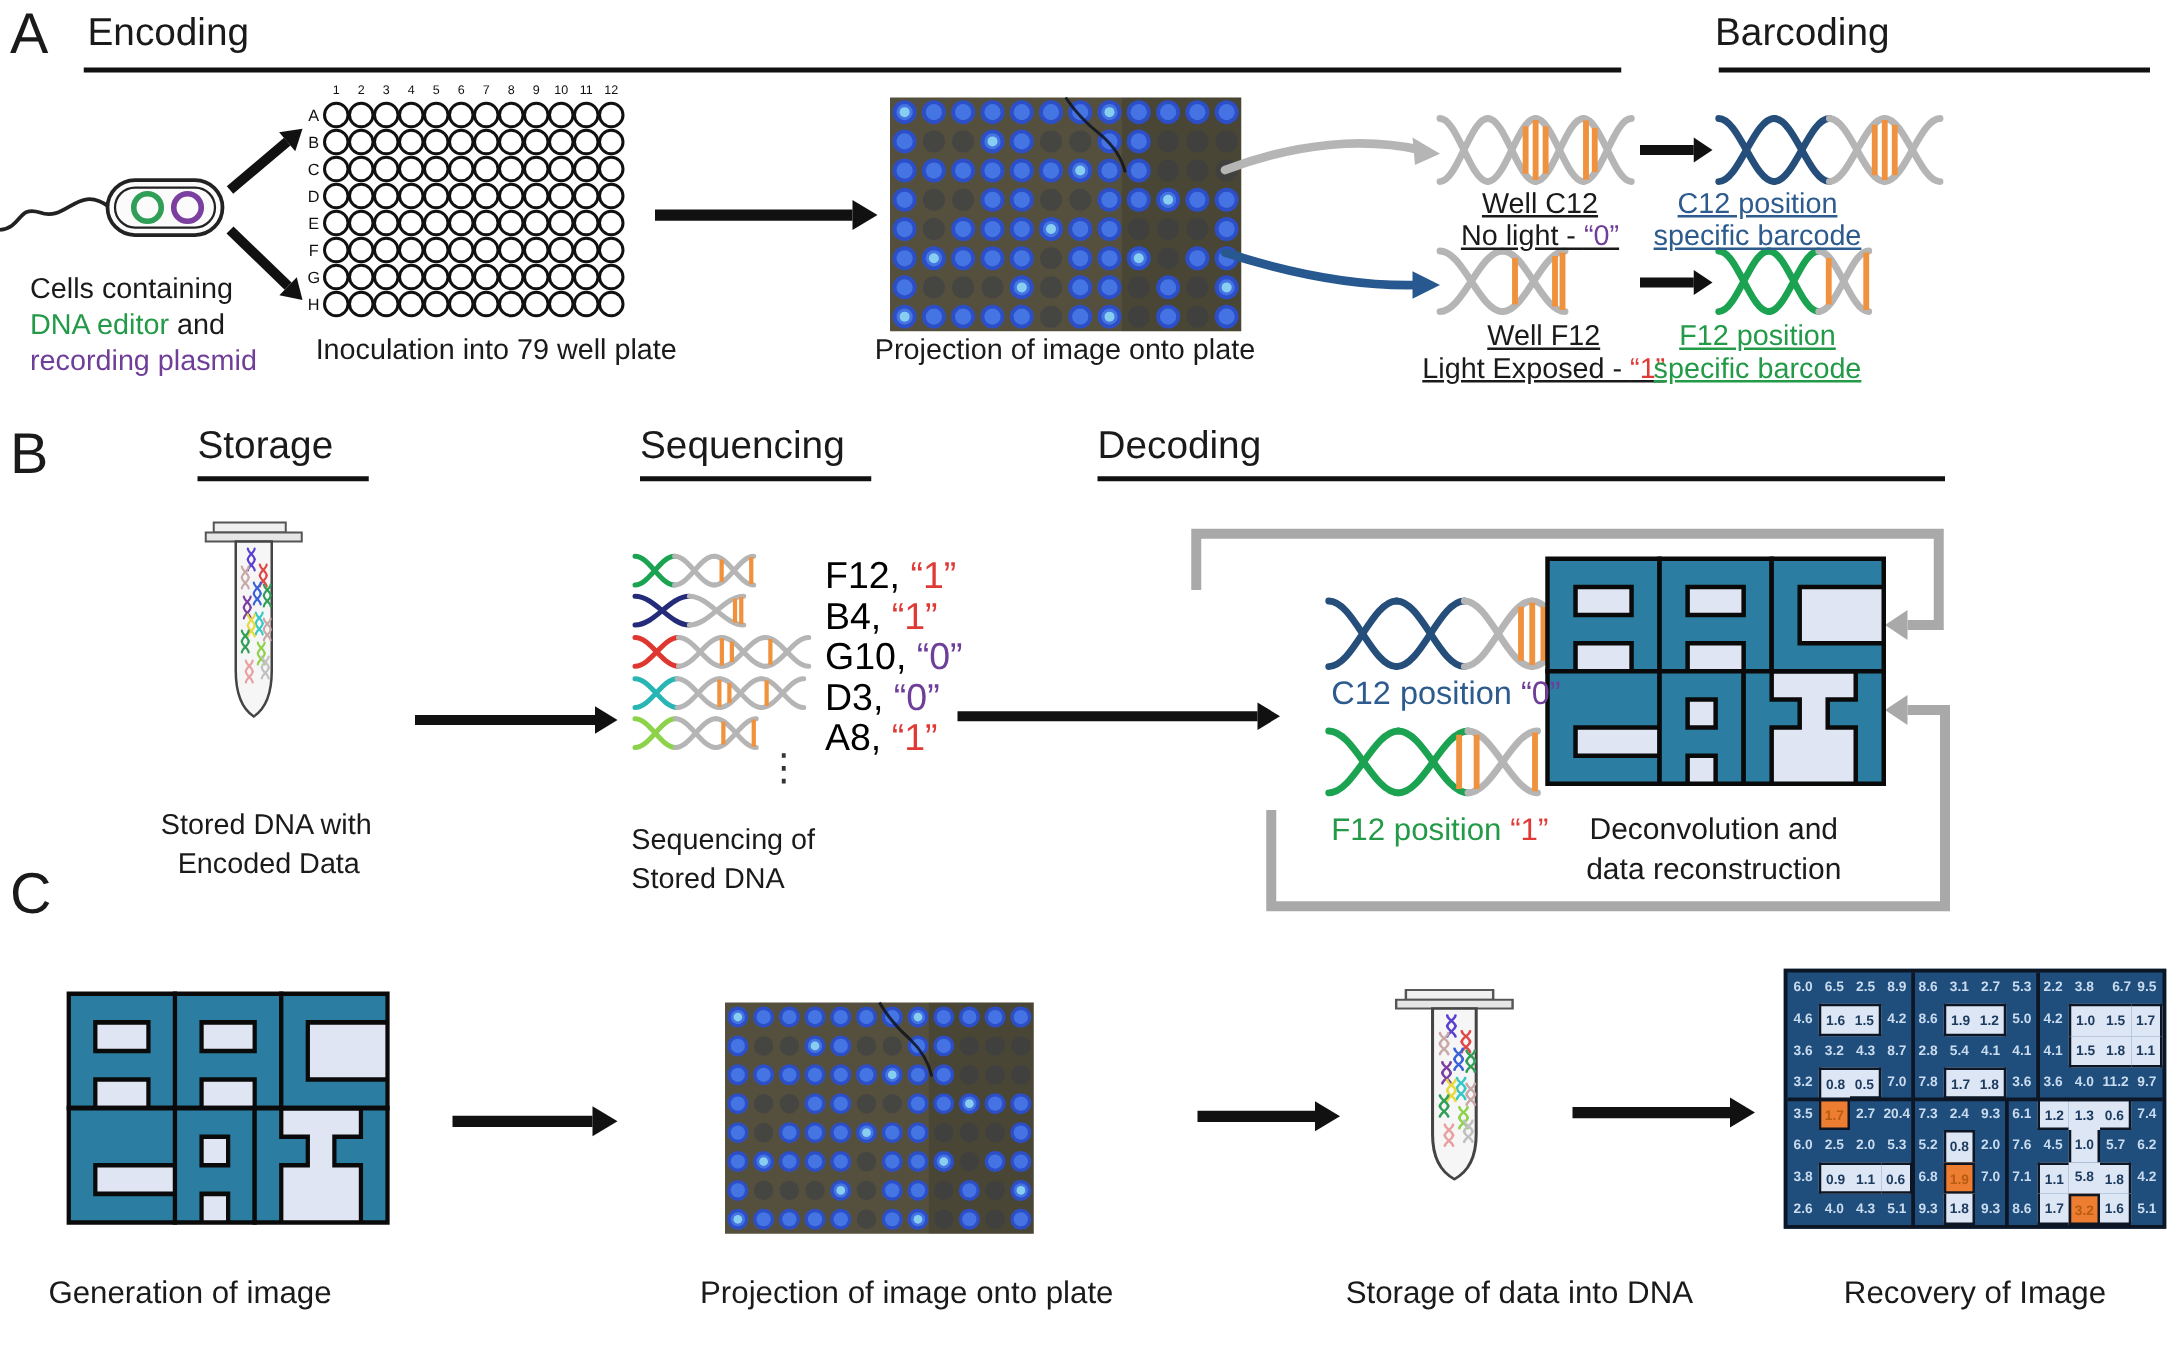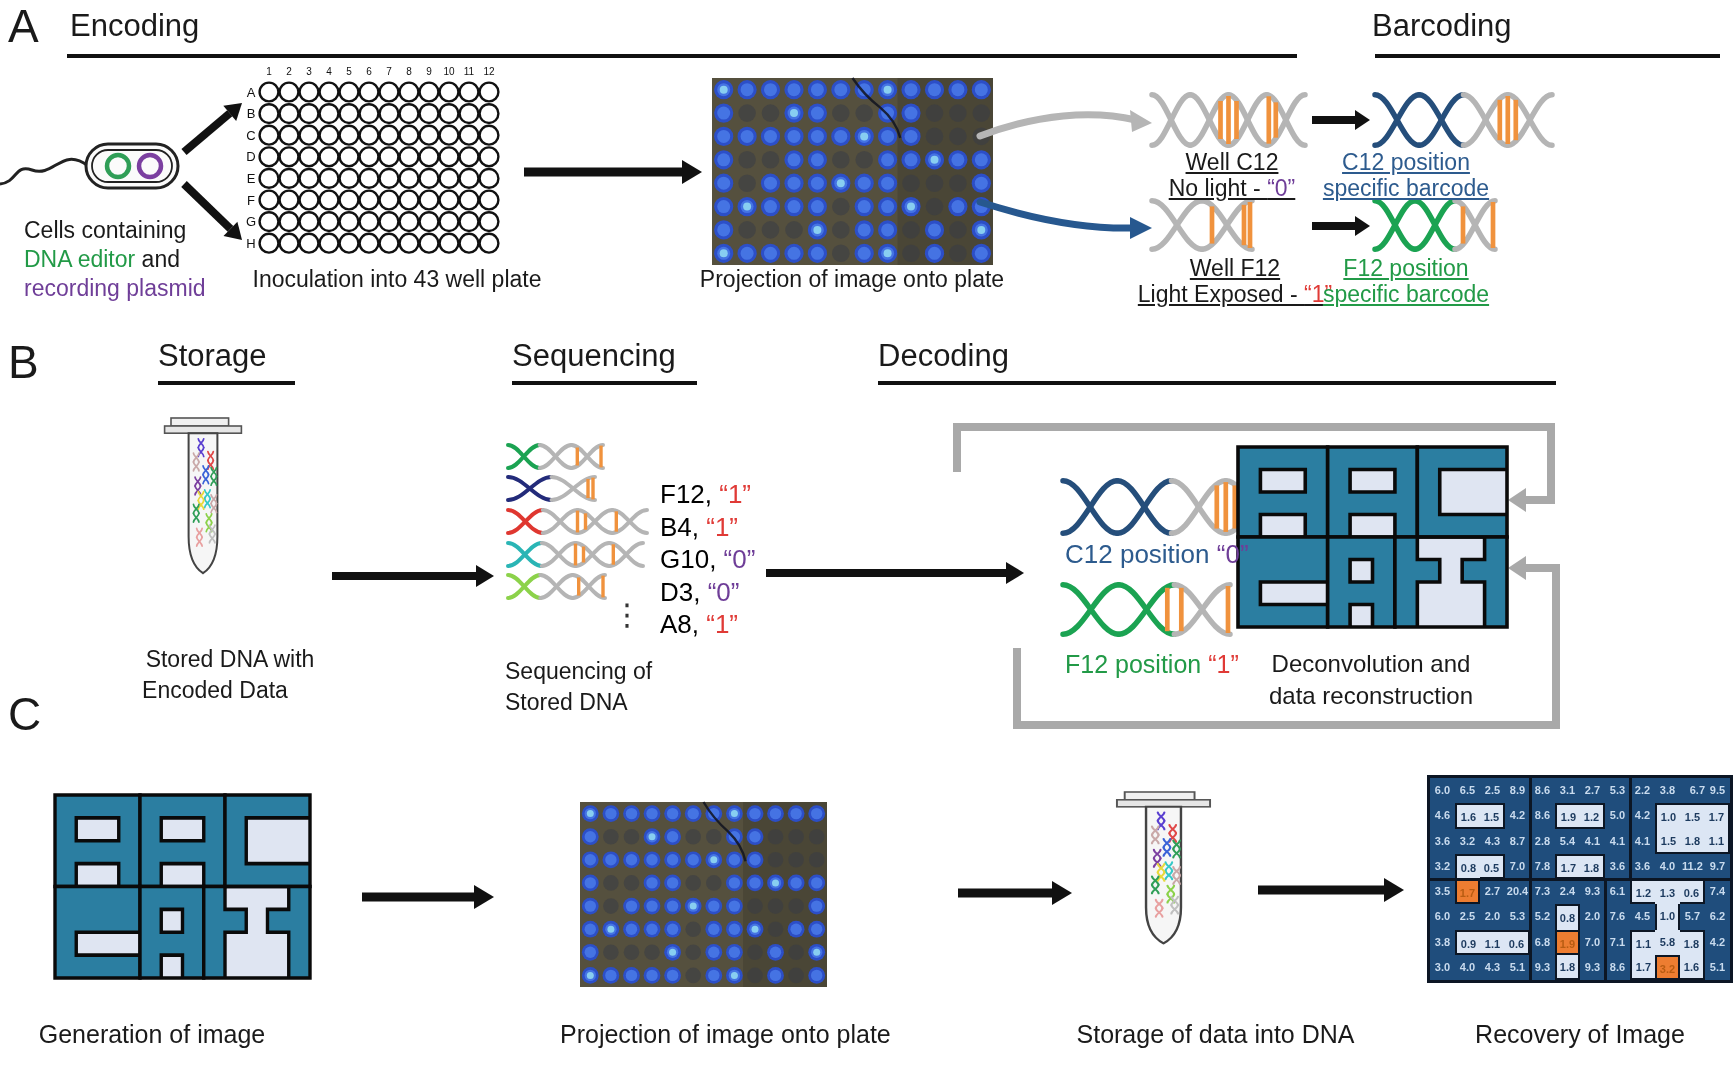--- a/index.html
+++ b/index.html
@@ -18,21 +18,21 @@
   .green{color:#229a47;}
   .purple{color:#6f3e98;}
   .red{color:#e03a36;}
   .blue{color:#2d5b8e;}
   #cells-caption div{line-height:29px;}
   #recovery-grid{position:absolute;left:1427px;top:775px;width:306px;height:208px;
      background:#1f4d7c;border:3px solid #0c1624;box-sizing:border-box;z-index:3;}
   .gcell{position:absolute;box-sizing:border-box;font-size:11px;font-weight:600;
      text-align:center;font-family:"Liberation Sans",sans-serif;}
   .gdiv{position:absolute;background:#0c1624;z-index:5;}
-  #seq-labels .srow{position:absolute;font-size:26px;white-space:nowrap;margin-top:35px;}
+  #seq-labels .srow{position:absolute;font-size:30px;white-space:nowrap;}
   #seq-labels{position:absolute;left:660px;top:444px;z-index:3;}
   .ell{font-size:30px;color:#333;}
 </style>
 </head>
 <body>
 
 <div id="canvas">
 
   <svg id="fig" width="1734" height="1079" viewBox="0 0 1734 1079">
       <g transform="translate(0,128)">
@@ -944,42 +944,42 @@
   <div class="rule" style="left:67px;top:54px;width:1230px;"></div>
   <div class="t title" style="left:1372px;top:8px;">Barcoding</div>
   <div class="rule" style="left:1375px;top:54px;width:345px;"></div>
 
   <div class="t cap" id="cells-caption" style="left:24px;top:216px;">
     <div>Cells containing</div>
     <div><span class="green">DNA editor</span><span> and</span></div>
     <div class="purple">recording plasmid</div>
   </div>
 
-  <div class="t cap c" style="left:247px;top:266px;width:300px;">Inoculation into 43 well plate</div>
+  <div class="t cap c" style="left:247px;top:266px;width:300px;">Inoculation into 79 well plate</div>
   <div class="t cap c" style="left:692px;top:266px;width:320px;">Projection of image onto plate</div>
 
   <div class="t lbl c" style="left:1132px;top:149px;width:200px;">Well C12</div>
   <div class="t lbl c" style="left:1112px;top:175px;width:240px;"><span>No light - </span><span class="purple">“0”</span></div>
   <div class="t lbl c" style="left:1135px;top:255px;width:200px;">Well F12</div>
   <div class="t lbl c" style="left:1105px;top:281px;width:260px;"><span>Light Exposed - </span><span class="red">“1”</span></div>
 
   <div class="t lbl c blue" style="left:1306px;top:149px;width:200px;">C12 position</div>
   <div class="t lbl c blue" style="left:1306px;top:175px;width:200px;">specific barcode</div>
   <div class="t lbl c green" style="left:1306px;top:255px;width:200px;">F12 position</div>
   <div class="t lbl c green" style="left:1306px;top:281px;width:200px;">specific barcode</div>
 
   <div class="t panel-letter" style="left:8px;top:336px;">B</div>
   <div class="t title" style="left:158px;top:338px;">Storage</div>
   <div class="rule" style="left:158px;top:381px;width:137px;"></div>
   <div class="t title" style="left:512px;top:338px;">Sequencing</div>
   <div class="rule" style="left:512px;top:381px;width:185px;"></div>
   <div class="t title" style="left:878px;top:338px;">Decoding</div>
   <div class="rule" style="left:878px;top:381px;width:678px;"></div>
 
-  <div class="t cap c" style="left:130px;top:646px;width:200px;">Stored DNA with</div>
+  <div class="t cap c" style="left:113px;top:646px;width:200px;">Stored DNA with</div>
   <div class="t cap c" style="left:115px;top:677px;width:200px;">Encoded Data</div>
   <div class="t cap" style="left:505px;top:658px;">Sequencing of</div>
   <div class="t cap" style="left:505px;top:689px;">Stored DNA</div>
 
   <div id="seq-labels">
       <div class="srow" style="top: 0px; left: 0px;"><span>F12, </span><span style="color: rgb(224, 58, 54);">“1”</span></div>
       <div class="srow" style="top: 32.6px; left: 0px;"><span>B4, </span><span style="color: rgb(224, 58, 54);">“1”</span></div>
       <div class="srow" style="top: 65.2px; left: 0px;"><span>G10, </span><span style="color: rgb(111, 62, 152);">“0”</span></div>
       <div class="srow" style="top: 97.8px; left: 0px;"><span>D3, </span><span style="color: rgb(111, 62, 152);">“0”</span></div>
       <div class="srow" style="top: 130.4px; left: 0px;"><span>A8, </span><span style="color: rgb(224, 58, 54);">“1”</span></div>
@@ -1076,21 +1076,21 @@
       <div class="gcell" style="left: 50px; top: 151.5px; width: 25px; height: 25.25px; line-height: 25.25px; background: rgb(220, 230, 244); color: rgb(28, 58, 94); border-top: 2px solid rgb(12, 22, 36); border-bottom: 2px solid rgb(12, 22, 36);">1.1</div>
       <div class="gcell" style="left: 75px; top: 151.5px; width: 25px; height: 25.25px; line-height: 25.25px; background: rgb(220, 230, 244); color: rgb(28, 58, 94); border-top: 2px solid rgb(12, 22, 36); border-bottom: 2px solid rgb(12, 22, 36); border-right: 2px solid rgb(12, 22, 36);">0.6</div>
       <div class="gcell" style="left: 100px; top: 151.5px; width: 25px; height: 25.25px; line-height: 25.25px; background: transparent; color: rgb(201, 219, 238);">6.8</div>
       <div class="gcell" style="left: 125px; top: 151.5px; width: 25px; height: 25.25px; line-height: 25.25px; background: rgb(237, 125, 49); color: rgb(184, 92, 18); border: 2px solid rgb(12, 22, 36);">1.9</div>
       <div class="gcell" style="left: 150px; top: 151.5px; width: 25px; height: 25.25px; line-height: 25.25px; background: transparent; color: rgb(201, 219, 238);">7.0</div>
       <div class="gcell" style="left: 175px; top: 151.5px; width: 25px; height: 25.25px; line-height: 25.25px; background: transparent; color: rgb(201, 219, 238);">7.1</div>
       <div class="gcell" style="left: 200px; top: 151.5px; width: 25px; height: 25.25px; line-height: 25.25px; background: rgb(220, 230, 244); color: rgb(28, 58, 94); border-top: 2px solid rgb(12, 22, 36); border-left: 2px solid rgb(12, 22, 36);">1.1</div>
       <div class="gcell" style="left: 225px; top: 151.5px; width: 25px; height: 25.25px; line-height: 25.25px; background: rgb(220, 230, 244); color: rgb(28, 58, 94);">5.8</div>
       <div class="gcell" style="left: 250px; top: 151.5px; width: 25px; height: 25.25px; line-height: 25.25px; background: rgb(220, 230, 244); color: rgb(28, 58, 94); border-top: 2px solid rgb(12, 22, 36); border-right: 2px solid rgb(12, 22, 36);">1.8</div>
       <div class="gcell" style="left: 275px; top: 151.5px; width: 25px; height: 25.25px; line-height: 25.25px; background: transparent; color: rgb(201, 219, 238);">4.2</div>
-      <div class="gcell" style="left: 0px; top: 176.75px; width: 25px; height: 25.25px; line-height: 25.25px; background: transparent; color: rgb(201, 219, 238);">3.0</div>
+      <div class="gcell" style="left: 0px; top: 176.75px; width: 25px; height: 25.25px; line-height: 25.25px; background: transparent; color: rgb(201, 219, 238);">2.6</div>
       <div class="gcell" style="left: 25px; top: 176.75px; width: 25px; height: 25.25px; line-height: 25.25px; background: transparent; color: rgb(201, 219, 238);">4.0</div>
       <div class="gcell" style="left: 50px; top: 176.75px; width: 25px; height: 25.25px; line-height: 25.25px; background: transparent; color: rgb(201, 219, 238);">4.3</div>
       <div class="gcell" style="left: 75px; top: 176.75px; width: 25px; height: 25.25px; line-height: 25.25px; background: transparent; color: rgb(201, 219, 238);">5.1</div>
       <div class="gcell" style="left: 100px; top: 176.75px; width: 25px; height: 25.25px; line-height: 25.25px; background: transparent; color: rgb(201, 219, 238);">9.3</div>
       <div class="gcell" style="left: 125px; top: 176.75px; width: 25px; height: 25.25px; line-height: 25.25px; background: rgb(220, 230, 244); color: rgb(28, 58, 94); border-bottom: 2px solid rgb(12, 22, 36); border-left: 2px solid rgb(12, 22, 36); border-right: 2px solid rgb(12, 22, 36);">1.8</div>
       <div class="gcell" style="left: 150px; top: 176.75px; width: 25px; height: 25.25px; line-height: 25.25px; background: transparent; color: rgb(201, 219, 238);">9.3</div>
       <div class="gcell" style="left: 175px; top: 176.75px; width: 25px; height: 25.25px; line-height: 25.25px; background: transparent; color: rgb(201, 219, 238);">8.6</div>
       <div class="gcell" style="left: 200px; top: 176.75px; width: 25px; height: 25.25px; line-height: 25.25px; background: rgb(220, 230, 244); color: rgb(28, 58, 94); border-bottom: 2px solid rgb(12, 22, 36); border-left: 2px solid rgb(12, 22, 36);">1.7</div>
       <div class="gcell" style="left: 225px; top: 176.75px; width: 25px; height: 25.25px; line-height: 25.25px; background: rgb(237, 125, 49); color: rgb(184, 92, 18); border: 2px solid rgb(12, 22, 36);">3.2</div>
       <div class="gcell" style="left: 250px; top: 176.75px; width: 25px; height: 25.25px; line-height: 25.25px; background: rgb(220, 230, 244); color: rgb(28, 58, 94); border-bottom: 2px solid rgb(12, 22, 36); border-right: 2px solid rgb(12, 22, 36);">1.6</div>

